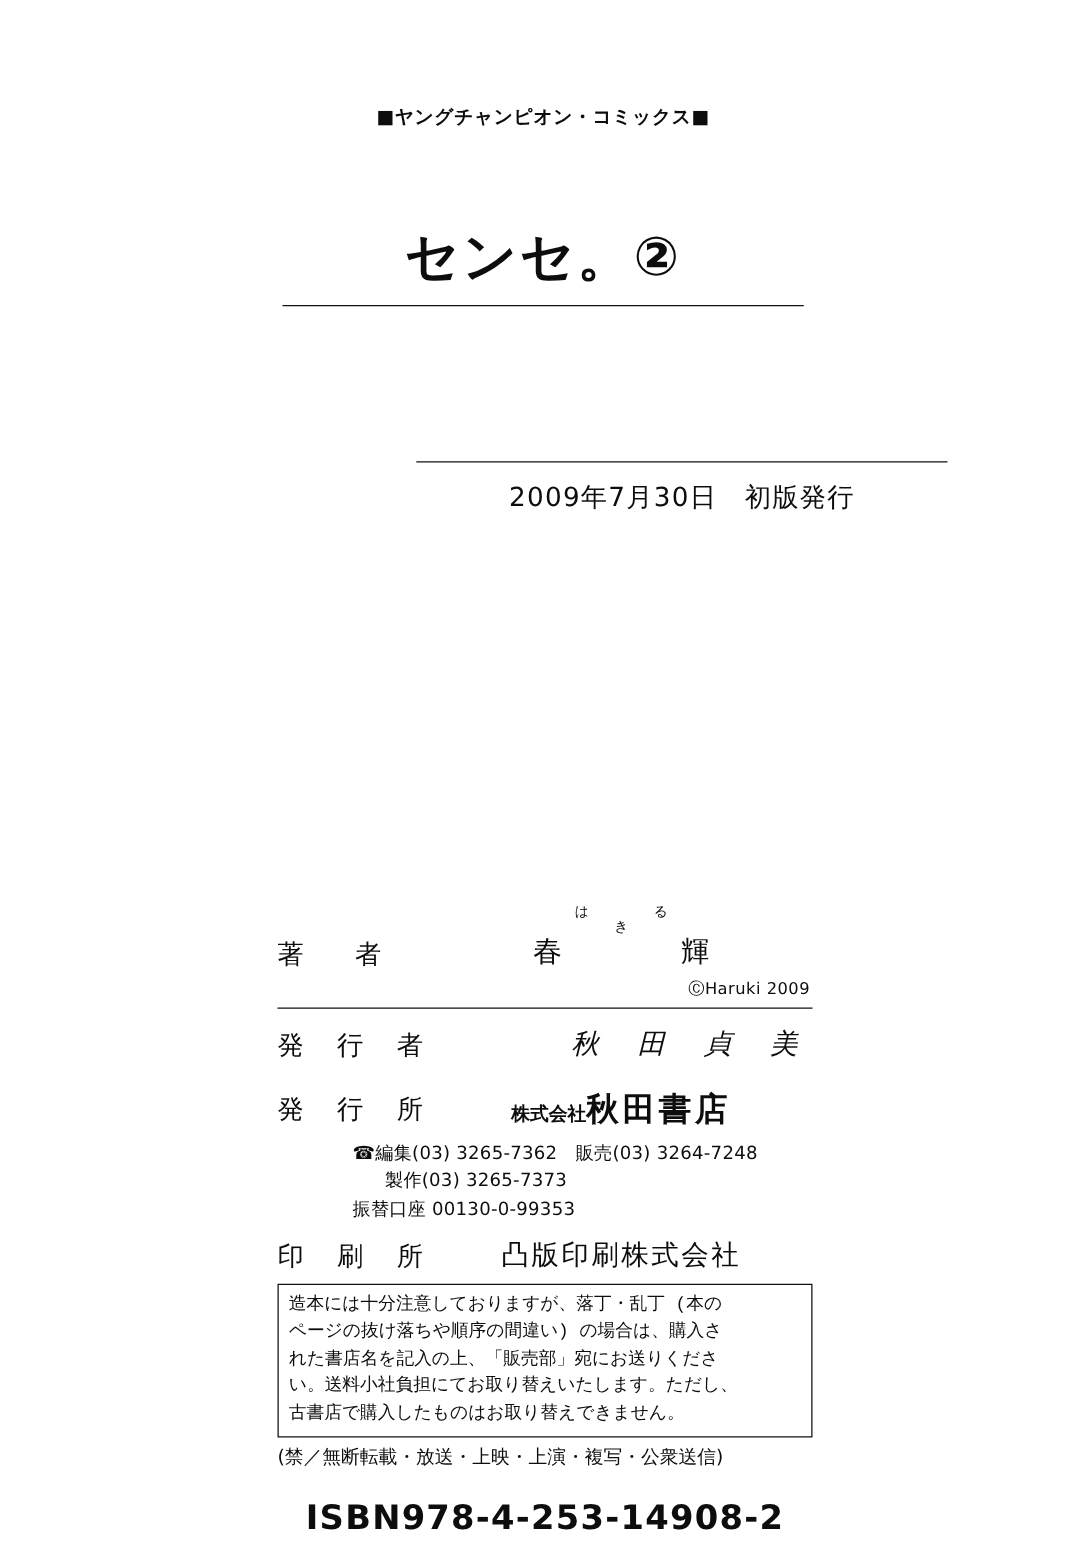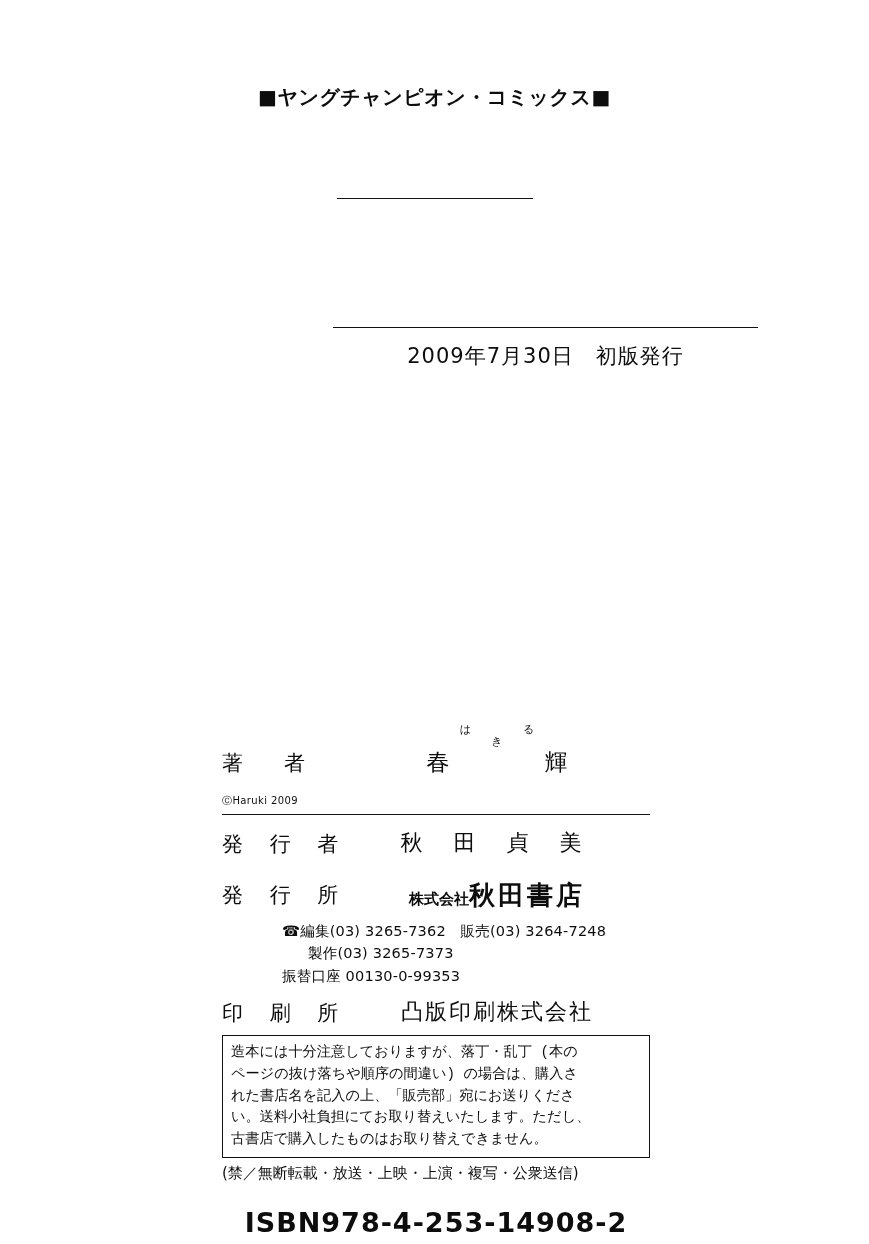--- a/index.html
+++ b/index.html
@@ -18,21 +18,21 @@
   .page {
     position: relative;
     width: 869px;
     height: 1244px;
     box-sizing: border-box;
   }
 
   
   .imprint {
     text-align: center;
-    font-size: 20px;
+    font-size: 15px;
     letter-spacing: 0.5px;
     font-weight: bold;
     margin-top: 84px;
     font-family: "DejaVu Sans", "Liberation Sans", sans-serif;
   }
 
   
   .title-block {
     margin-top: 74px;
     text-align: center;
@@ -91,24 +91,25 @@
   }
   .row-label {
     width: 122px;
     font-size: 21px;
     letter-spacing: 10px;
     white-space: nowrap;
     font-family: "DejaVu Sans", "Liberation Sans", sans-serif;
   }
   .row-value {
     flex: 1;
-    text-align: center;
+    text-align: right;
     font-size: 22px;
     letter-spacing: 12px;
     font-family: "DejaVu Sans", "Liberation Sans", sans-serif;
+    font-style: italic;
   }
   .hr {
     border-bottom: 1.3px solid #111;
     margin: 6px 0 0 0;
   }
 
   .ruby-wrap {
     flex: 1;
     text-align: center;
     position: relative;
@@ -121,23 +122,24 @@
     line-height: 1.1;
   }
   .author-name {
     font-size: 23px;
     letter-spacing: 36px;
     padding-left: 36px;
     font-family: "DejaVu Sans", "Liberation Sans", sans-serif;
     line-height: 1.25;
   }
   .copyright {
-    font-size: 10px;
+    font-size: 13px;
+    text-align: right;
     letter-spacing: 0.4px;
-    margin-top: 17px;
+    margin-top: 5px;
     padding-right: 2px;
     font-family: "DejaVu Sans", "Liberation Sans", sans-serif;
   }
 
   .publisher-value {
     flex: 1;
     text-align: center;
     font-family: "DejaVu Sans", "Liberation Sans", sans-serif;
   }
   .pub-small {
@@ -208,20 +210,21 @@
 </style>
 </head>
 <body>
 
 <div class="page">
 
   <div class="imprint">■ヤングチャンピオン・コミックス■</div>
 
   <div class="title-block">
     <div class="title-inner">
+      <div class="title-text">センセ。②</div>
       <div class="title-rule"></div>
     </div>
   </div>
 
   <div class="date-block">
     <div class="date-rule"></div>
     <div class="date-text">2009年7月30日　初版発行</div>
   </div>
 
   <div class="colophon">

